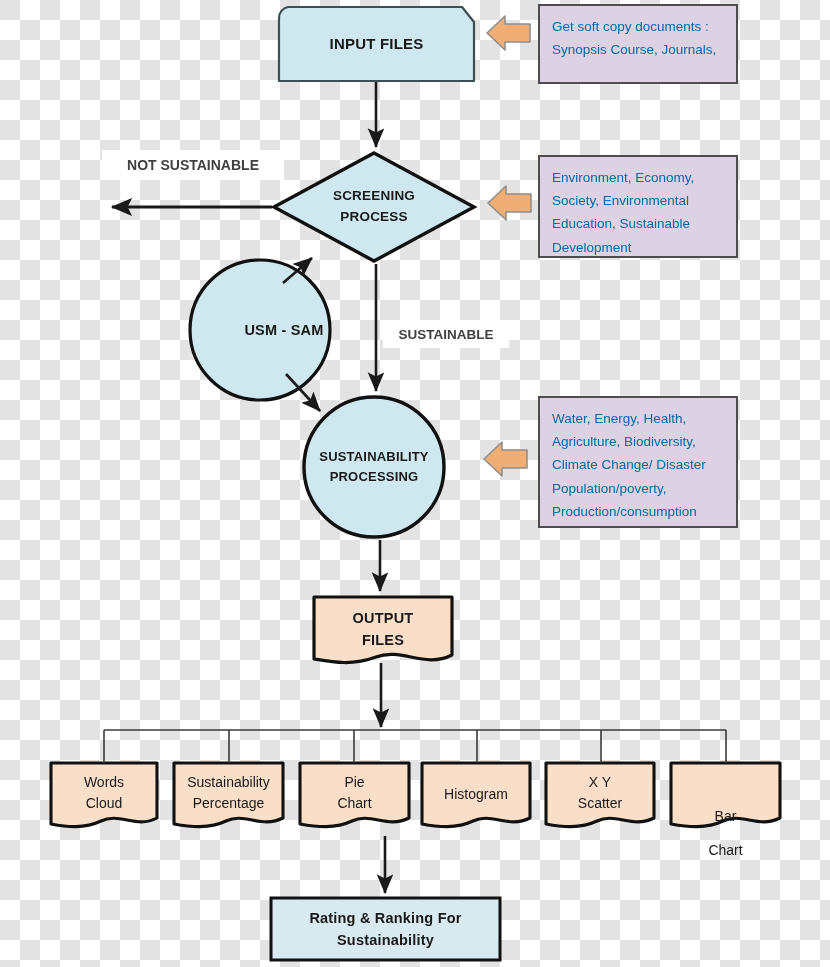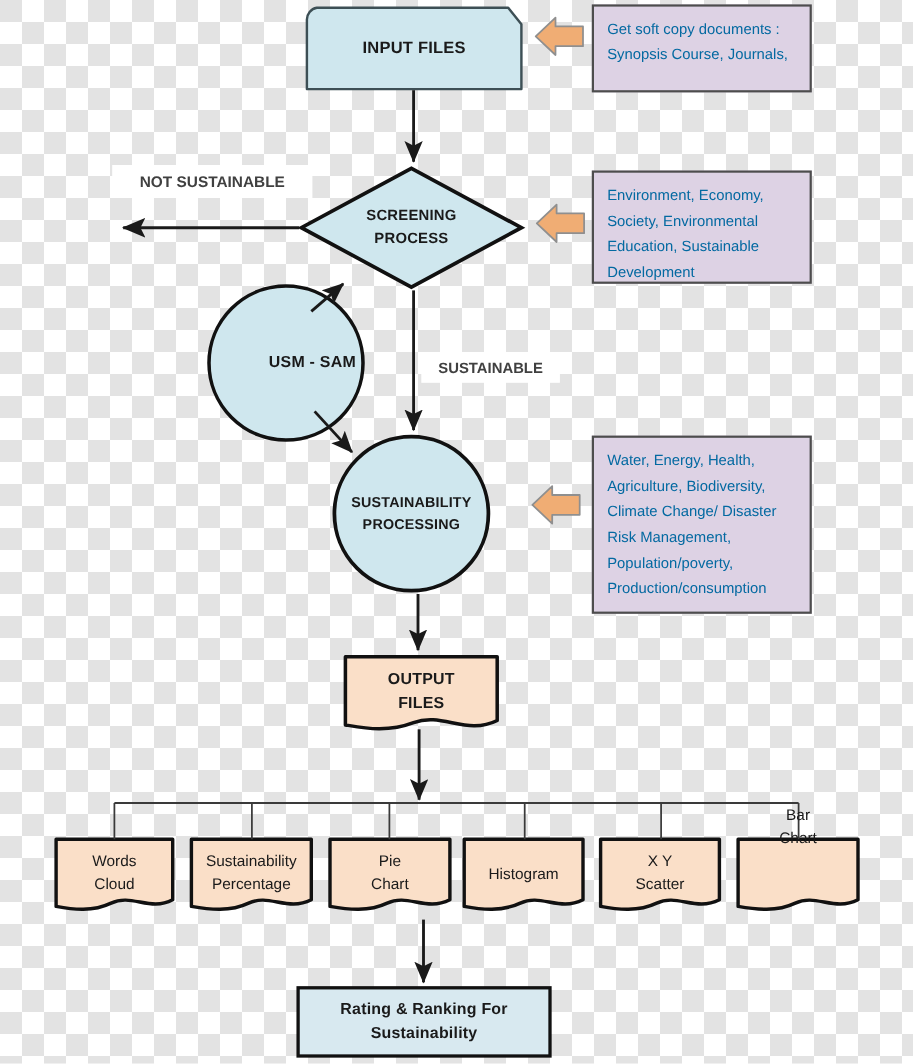--- a/index.html
+++ b/index.html
@@ -181,25 +181,24 @@
     <div class="note-line">Synopsis Course, Journals,</div>
   </div>
 
   <div class="note-box" style="left:538px; top:155px; width:200px; height:103px;">
     <div class="note-line">Environment, Economy,</div>
     <div class="note-line">Society, Environmental</div>
     <div class="note-line">Education, Sustainable</div>
     <div class="note-line">Development</div>
   </div>
 
-  <div class="note-box" style="left:538px; top:396px; width:200px; height:162px;">
+  <div class="note-box" style="left:538px; top:396px; width:200px; height:132px;">
     <div class="note-line">Water, Energy, Health,</div>
     <div class="note-line">Agriculture, Biodiversity,</div>
     <div class="note-line">Climate Change/ Disaster</div>
-    <div class="note-line">Risk Management,</div>
     <div class="note-line">Population/poverty,</div>
     <div class="note-line">Production/consumption</div>
   </div>
 
   <div class="leaf-label" style="left:51px; top:765px; width:106px; height:55px;">
     <span>Words</span>
     <span>Cloud</span>
   </div>
 
   <div class="leaf-label" style="left:174px; top:765px; width:109px; height:55px;">
@@ -215,18 +214,18 @@
   <div class="leaf-label" style="left:422px; top:767px; width:108px; height:55px;">
     <span>Histogram</span>
     <span></span>
   </div>
 
   <div class="leaf-label" style="left:546px; top:765px; width:108px; height:55px;">
     <span>X Y</span>
     <span>Scatter</span>
   </div>
 
-  <div class="leaf-label" style="left:671px; top:723px; width:109px; height:55px;">
+  <div class="leaf-label" style="left:671px; top:806px; width:109px; height:55px;justify-content:space-between;">
     <span>Bar</span>
     <span>Chart</span>
   </div>
 
 </div>
 
 </body></html>

